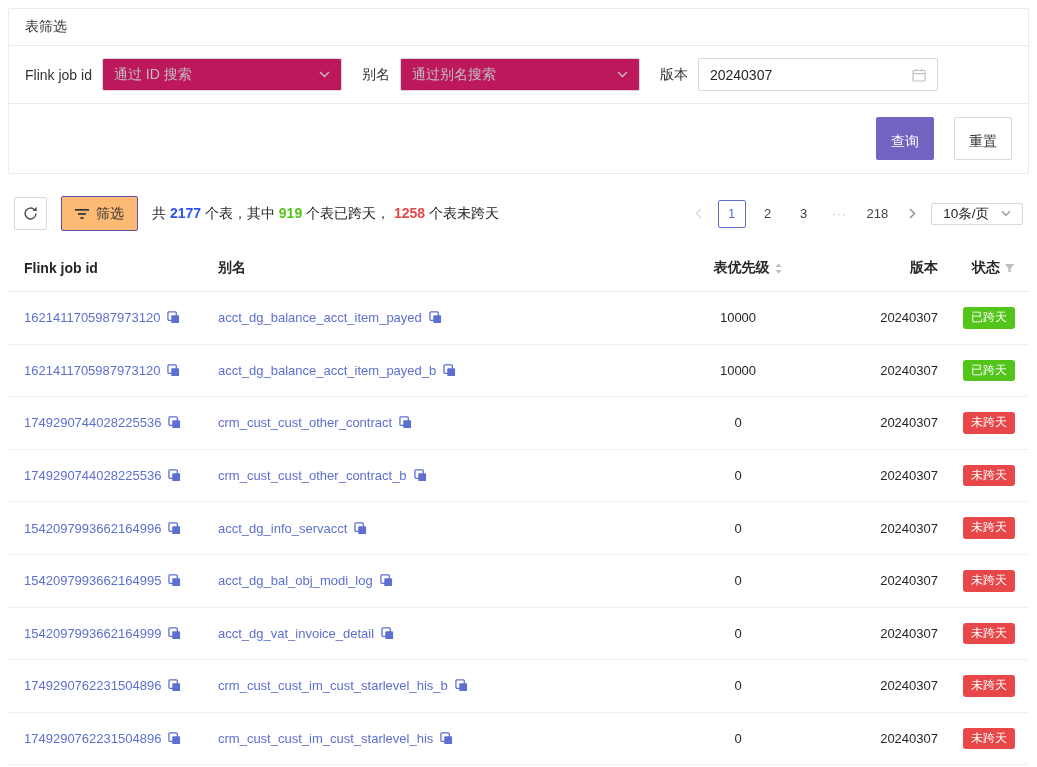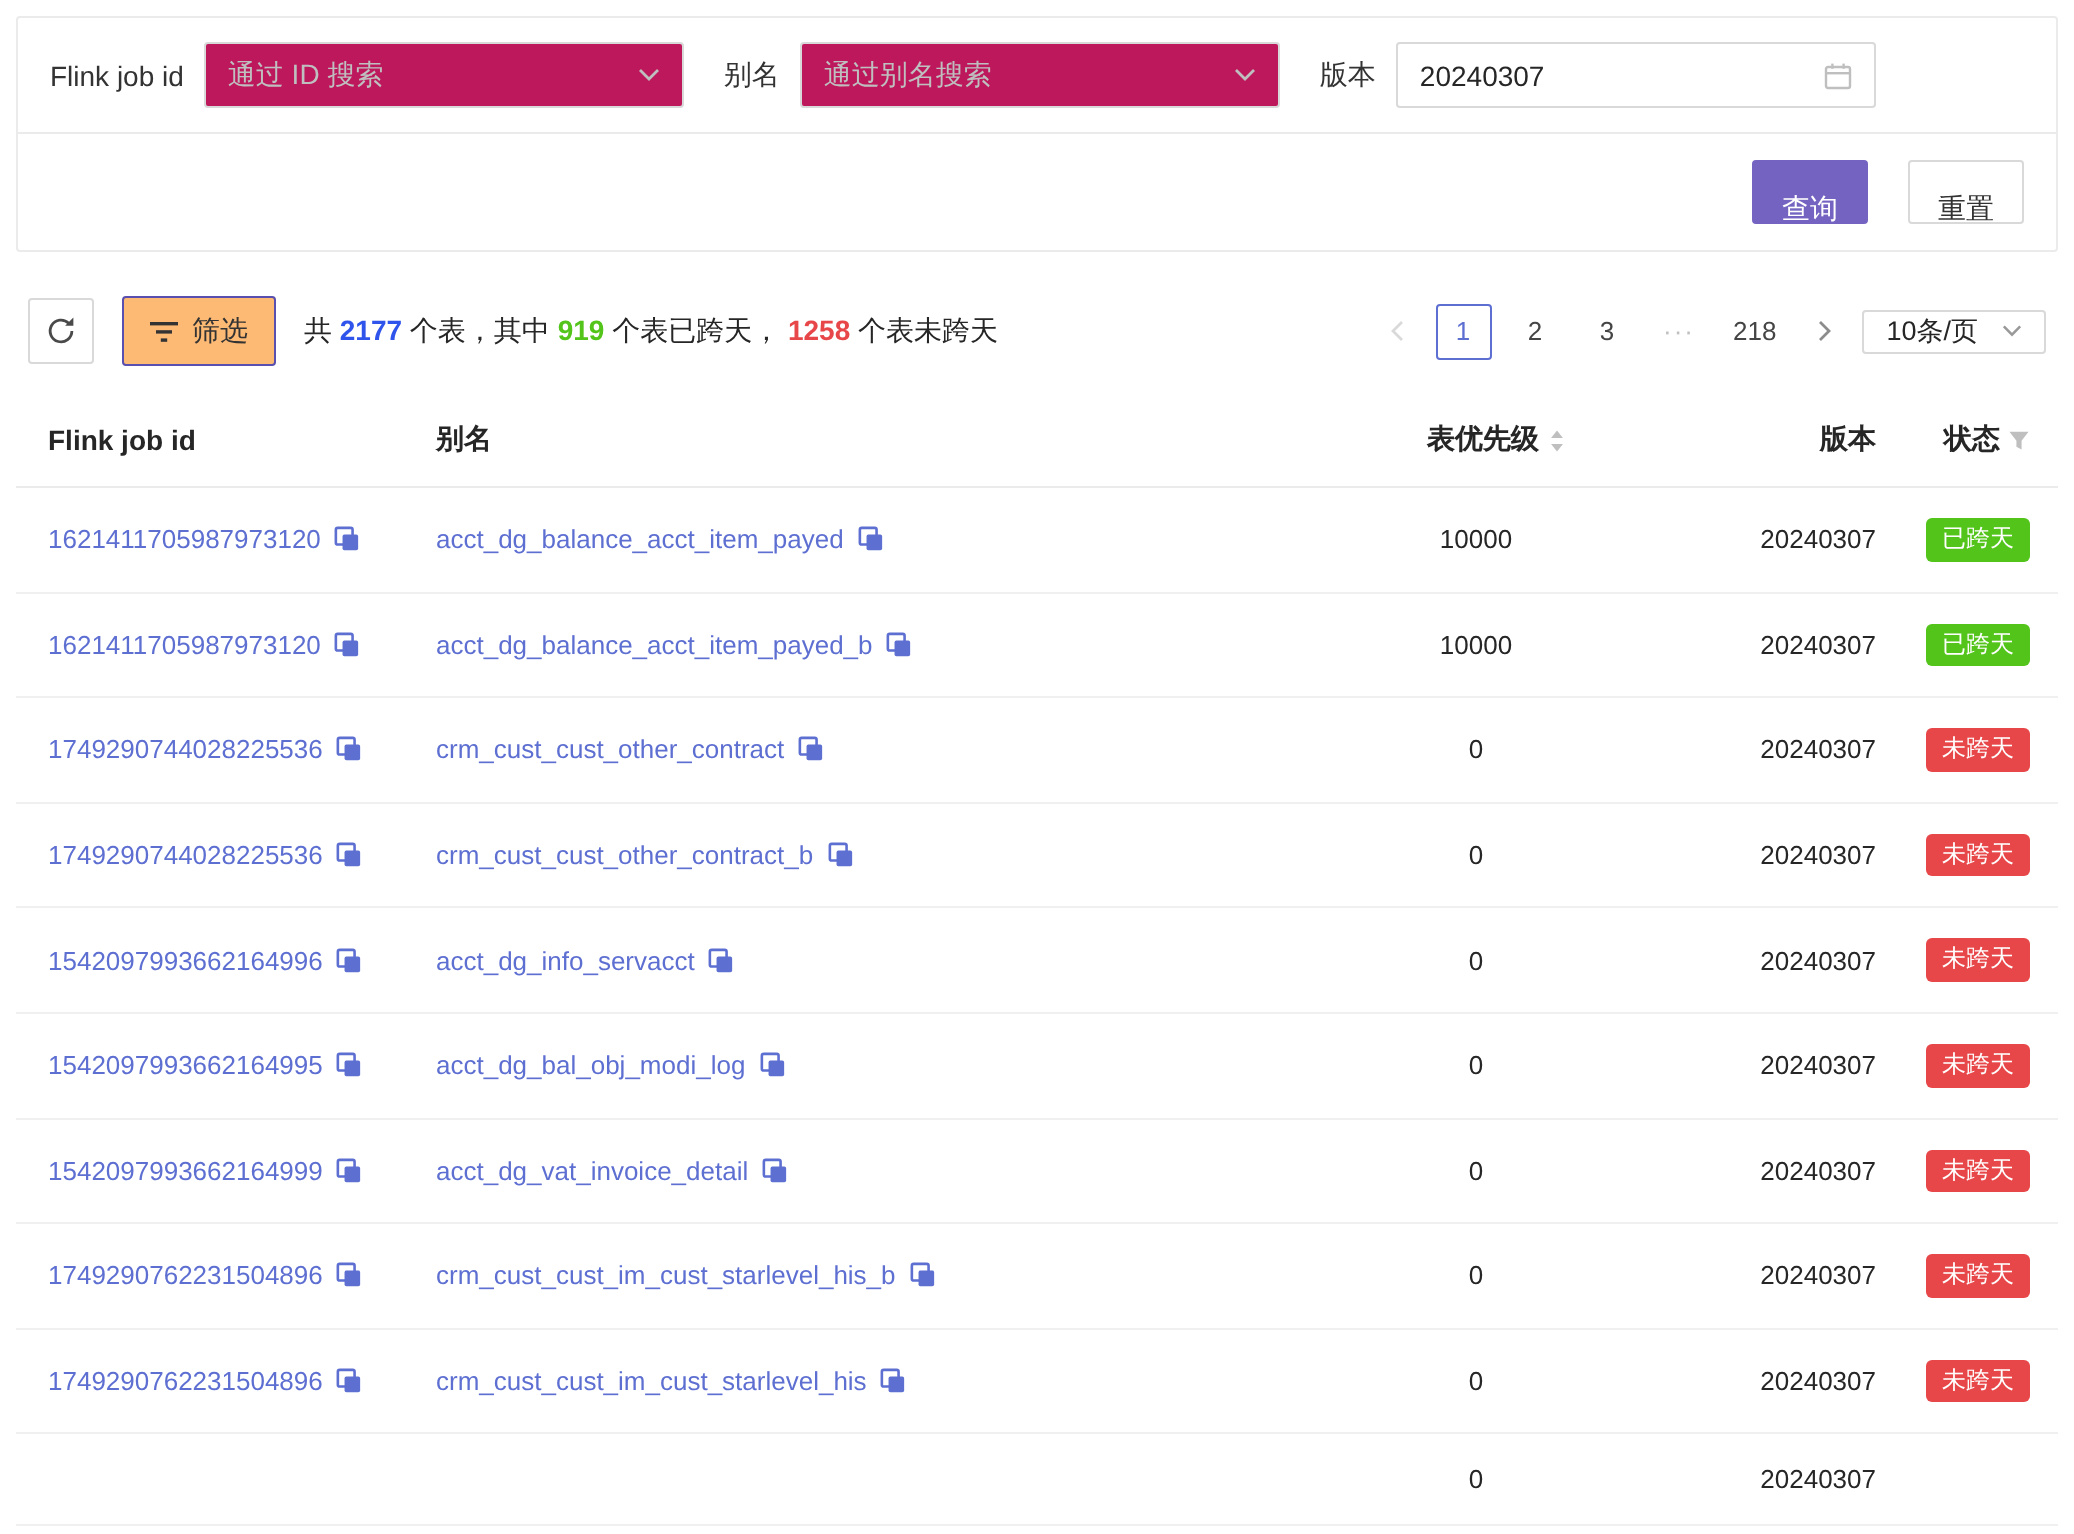--- a/index.html
+++ b/index.html
@@ -21,21 +21,21 @@
   .filter-row{ display:flex; align-items:center; gap:20px; padding:12px 16px; border-bottom:1px solid var(--border); }
   .filter-item{ display:flex; align-items:center; gap:10px; }
   .filter-label{ white-space:nowrap; color:#333; }
   .select-box{ width:240px; height:33px; border:1px solid var(--input-border); border-radius:2px;
     display:flex; align-items:center; justify-content:space-between; padding:0 11px; background:#be185d; cursor:pointer; }
   .placeholder{ color:var(--placeholder); font-size:14px; overflow:hidden; white-space:nowrap; }
   .date-box{ width:240px; height:33px; border:1px solid var(--input-border); border-radius:2px;
     display:flex; align-items:center; gap:8px; padding:0 11px; background:#fff; }
   .date-box input{ border:none; outline:none; flex:1; font:inherit; color:var(--text); background:transparent; }
   .actions-row{ display:flex; justify-content:flex-end; align-items:center; gap:20px; padding:13px 16px; }
-  .btn{ height:32px; padding:15px 14px; border-radius:2px; font-size:14px; cursor:pointer;
+  .btn{ height:43px; padding:15px 14px; border-radius:2px; font-size:14px; cursor:pointer;
     border:1px solid var(--input-border); background:#fff; color:#333; font-family:inherit; }
   .btn-primary{ background:var(--primary); border-color:var(--primary); color:#fff; }
 
   
   .toolbar{ display:flex; align-items:center; gap:14px; margin-top:22px; padding:0 6px; }
   .icon-btn{ width:33px; height:33px; border:1px solid var(--input-border); border-radius:2px; background:#fff;
     display:flex; align-items:center; justify-content:center; cursor:pointer; color:#4a4a4a; }
   .filter-btn{ height:35px; border:1px solid var(--filter-border); border-radius:2px; background:#fdba74;
     display:flex; align-items:center; gap:7px; padding:0 13px; font-size:14px; color:#333; cursor:pointer; font-family:inherit; }
   .summary{ font-size:14px; color:var(--text); white-space:pre; }
@@ -74,20 +74,21 @@
   .badge-green{ background:var(--green); }
   .badge-red{ background:var(--red); }
   svg{ display:block; }
 </style>
 </head>
 <body>
 
 <div class="page">
 
   <div class="filter-card">
+    <div class="card-title">表筛选</div>
 
     <div class="filter-row">
       <div class="filter-item">
         <span class="filter-label">Flink job id</span>
         <div class="select-box">
           <span class="placeholder">通过 ID 搜索</span>
           <span>
             <svg width="11" height="7" viewBox="0 0 11 7">
                 <path d="M1 1l4.5 4.5L10 1" fill="none" stroke="#bfbfbf" stroke-width="1.4"></path>
               </svg>

